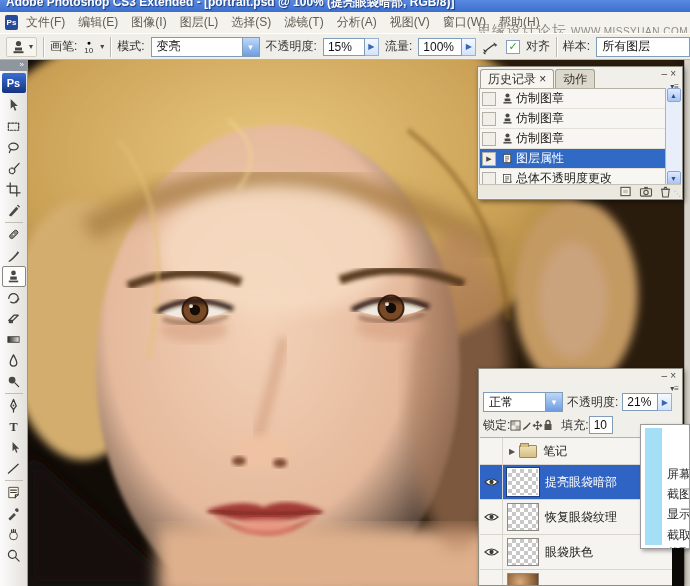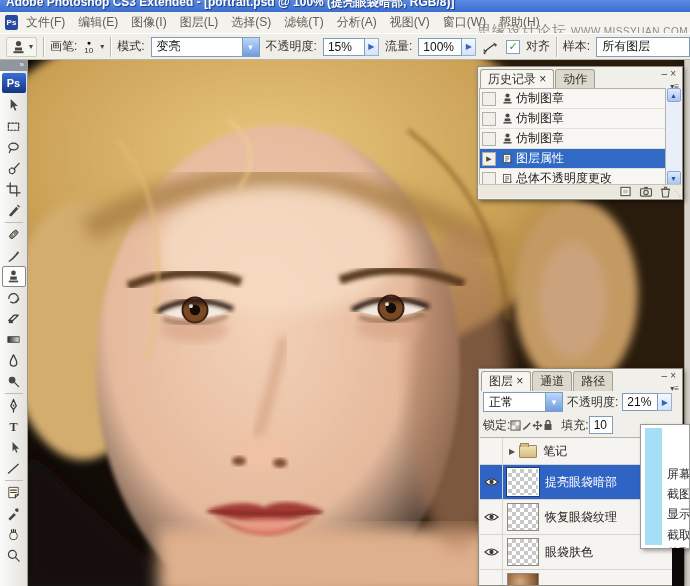--- a/index.html
+++ b/index.html
@@ -497,25 +497,20 @@
         <path d="M2 3.5 h8 l-1 8.5 H3 Z" fill="#e8e5dc" stroke="#55524a" stroke-width="1.2"></path>
         <path d="M1 3.5 h10 M4.5 3 l.6-1.5 h1.8 L7.5 3" stroke="#55524a" stroke-width="1.2" fill="none"></path>
       </svg>
   </div>
   <span class="grip">⋱</span>
 </div>
 
 <div class="abs panel layers">
   <span class="p-minclose"><span>‒</span><span>×</span></span>
   <span class="p-flyout">▾≡</span>
-  <div class="tabrow">
-    <span class="tab active">图层 ×</span>
-    <span class="tab">通道</span>
-    <span class="tab">路径</span>
-  </div>
   <div class="l-controls">
     <span class="xpcombo" style="width:78px;">
       <span class="val">正常</span>
       <span class="dbtn">▾</span>
     </span>
     <span class="opt-label">不透明度:</span>
     <span class="numfield">
       <span class="val" style="width:36px;">21%</span>
       <span class="spin">▶</span>
     </span>

